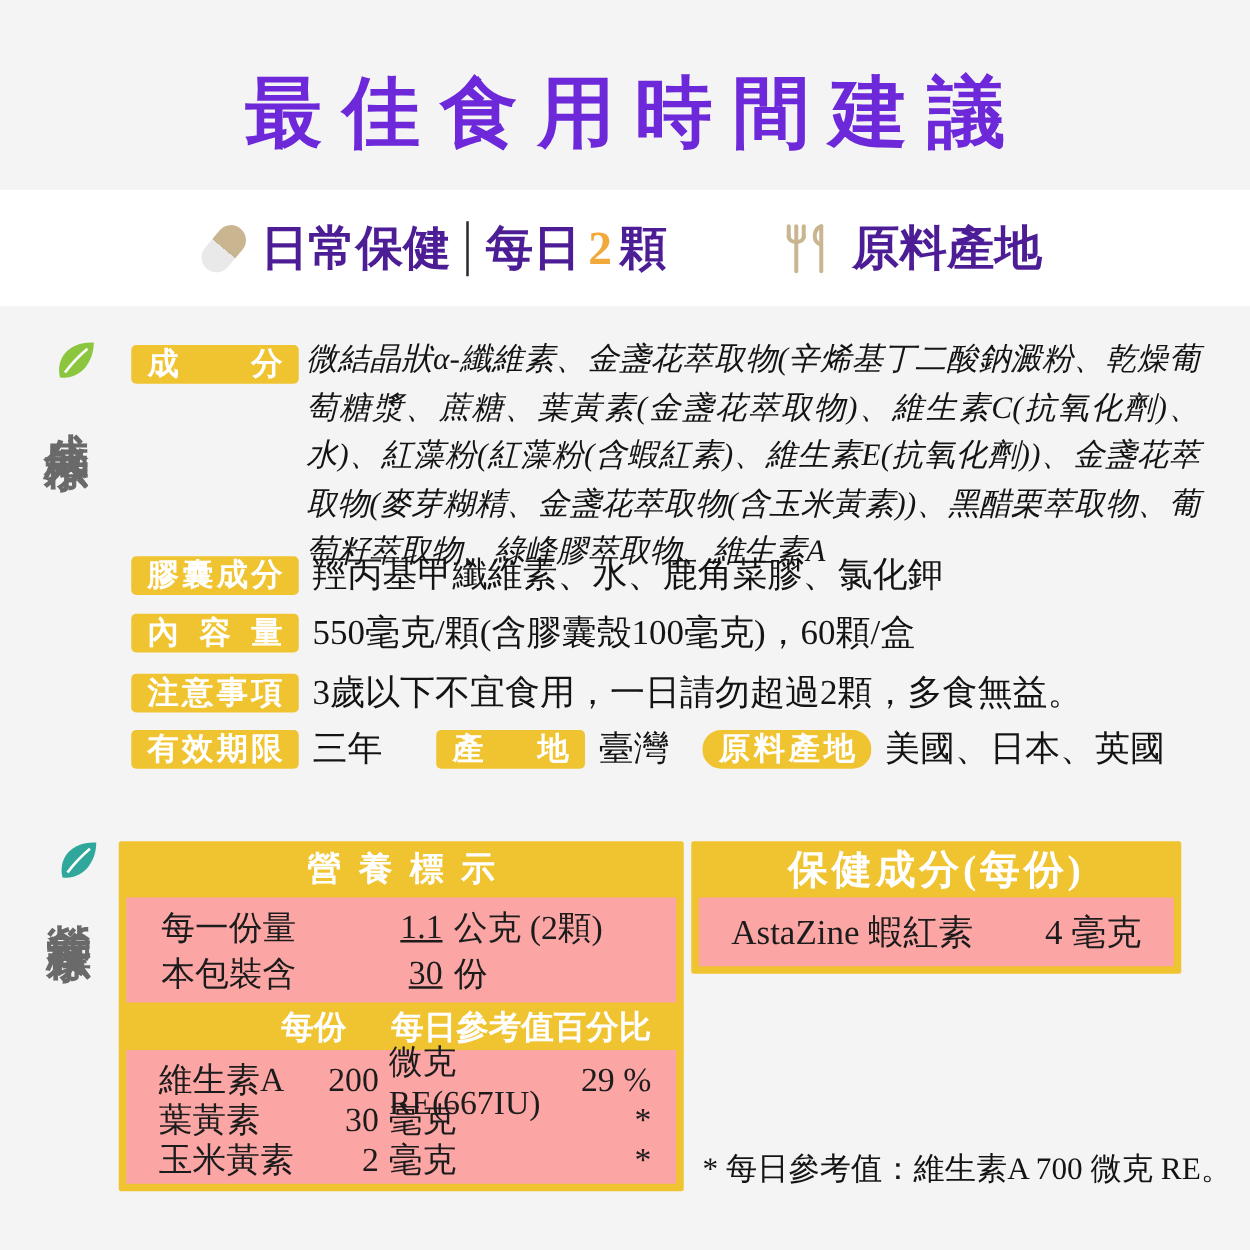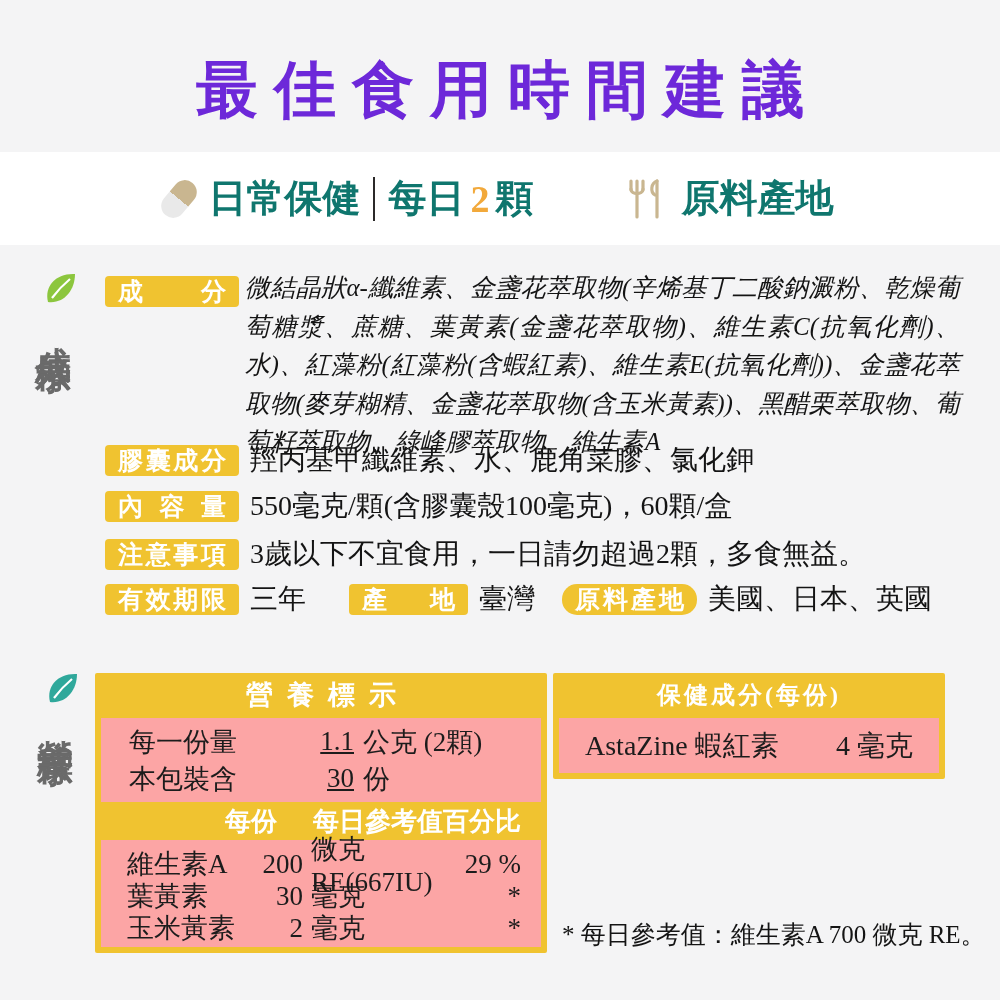--- a/index.html
+++ b/index.html
@@ -25,21 +25,21 @@
     margin:0;
   }
 
   
   .usage-band{
     position:absolute;left:0;top:152px;width:1000px;height:93px;
     background:#ffffff;
     display:flex;align-items:center;justify-content:center;
   }
   .usage-group{display:flex;align-items:center;}
-  .usage-text{font-size:38px;font-weight:bold;color:#0f766e;}
+  .usage-text{font-size:38px;font-weight:bold;color:#4c1d95;}
   .capsule-icon{
     width:24px;height:42px;border-radius:12px;overflow:hidden;
     transform:rotate(40deg);
     display:inline-block;margin-right:18px;
     background:linear-gradient(to bottom,#c9b690 0 50%,#e9e9e9 50% 100%);
   }
   .usage-divider{
     width:2px;height:44px;background:#2b2929;
     display:inline-block;margin:0 14px 0 12px;
   }
@@ -112,21 +112,21 @@
   .nrow .n-num{width:58px;text-align:right;}
   .nrow .n-unit{margin-left:8px;flex:1;text-align:left;}
   .nrow .n-dv{width:76px;text-align:right;}
 
   .htable{
     position:absolute;left:553px;top:673px;width:392px;height:106px;
     background:#f0c330;box-sizing:border-box;border-radius:2px;
   }
   .htable-header{
     height:45px;line-height:45px;text-align:center;
-    color:#ffffff;font-size:24px;font-weight:bold;letter-spacing:3px;
+    color:#ffffff;font-size:32px;font-weight:bold;letter-spacing:3px;
   }
   .htable .panel{height:55px;display:flex;align-items:center;
     justify-content:space-between;padding:0 26px;font-size:28px;}
 
   .footnote{
     position:absolute;left:562px;top:918px;
     font-size:25px;color:#141414;white-space:nowrap;
   }
 </style>
 </head>

